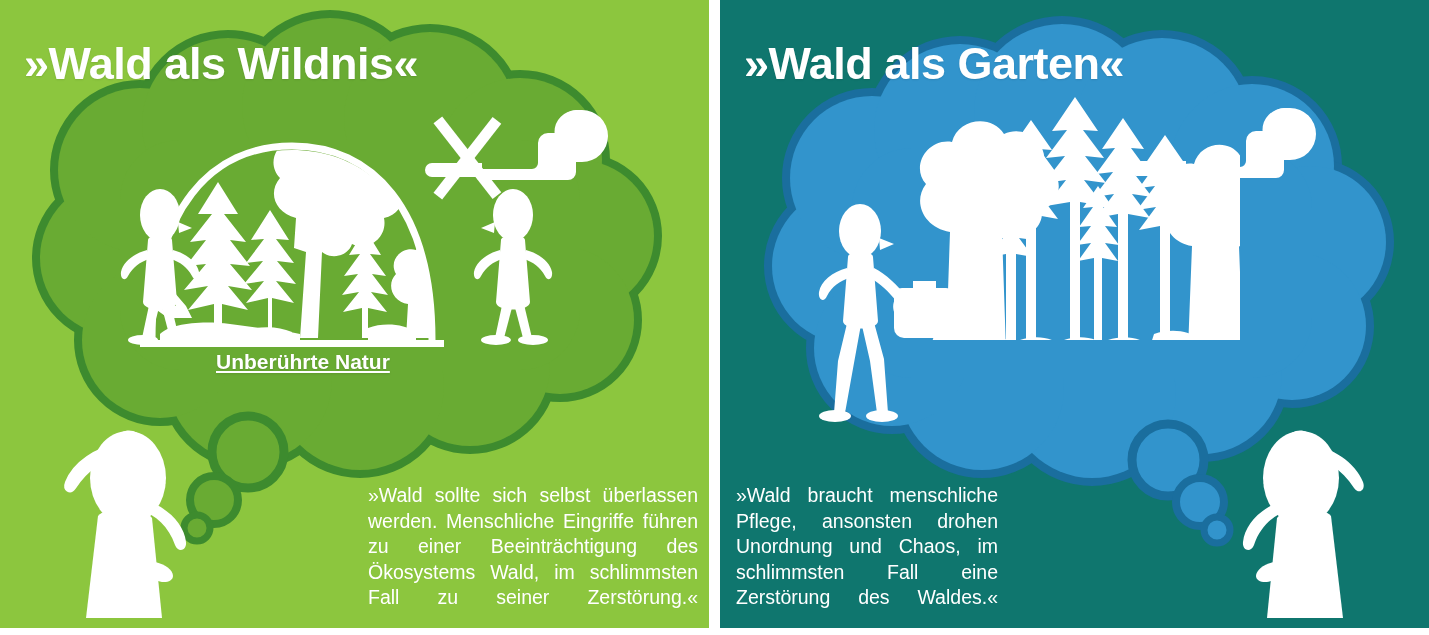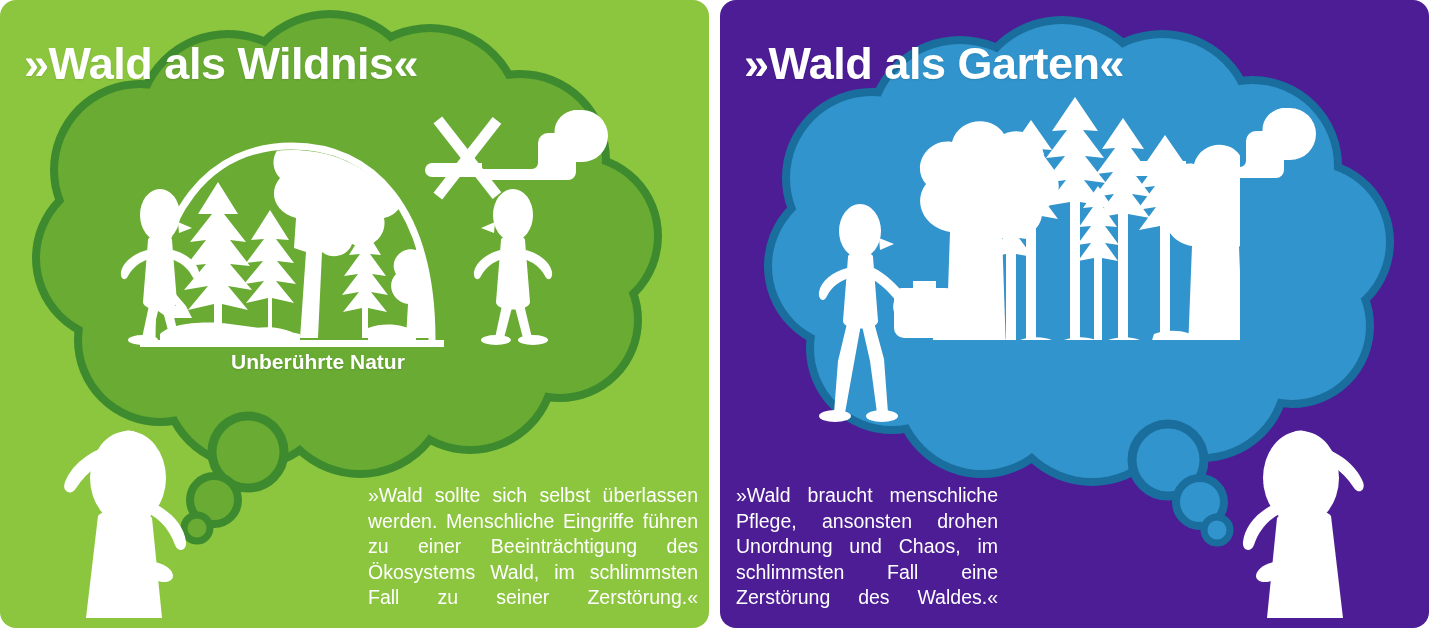--- a/index.html
+++ b/index.html
@@ -22,24 +22,23 @@
     gap: 11px;
     background: #ffffff;
     box-sizing: border-box;
   }
   .panel {
     position: relative;
     width: 709px;
     height: 628px;
     overflow: hidden;
     box-sizing: border-box;
-    border-radius: 16px;
   }
   .panel-left  { background: #8cc63e; }
-  .panel-right { background: #4c1d95; }
+  .panel-right { background: #0f766e; }
 
   .panel-title {
     position: absolute;
     top: 8px;
     color: #ffffff;
     font-size: 45px;
     font-weight: bold;
     letter-spacing: -0.5px;
     line-height: 1.15;
     white-space: nowrap;
@@ -59,21 +58,21 @@
   }
 
   .bubble-caption {
     position: absolute;
     color: #ffffff;
     font-size: 21px;
     font-weight: bold;
     white-space: nowrap;
     text-shadow: 0 1px 2px rgba(0,0,0,0.12);
   }
-  .caption-left  { left: 231px; top: 350px; }
+  .caption-left  { left: 216px; top: 350px; text-decoration: underline; }
   .caption-right { left: 165px; top: 373px; }
 
   .quote {
     position: absolute;
     color: #ffffff;
     font-size: 19.5px;
     line-height: 25.5px;
     text-align: justify;
     text-justify: inter-word;
     font-weight: 400;

